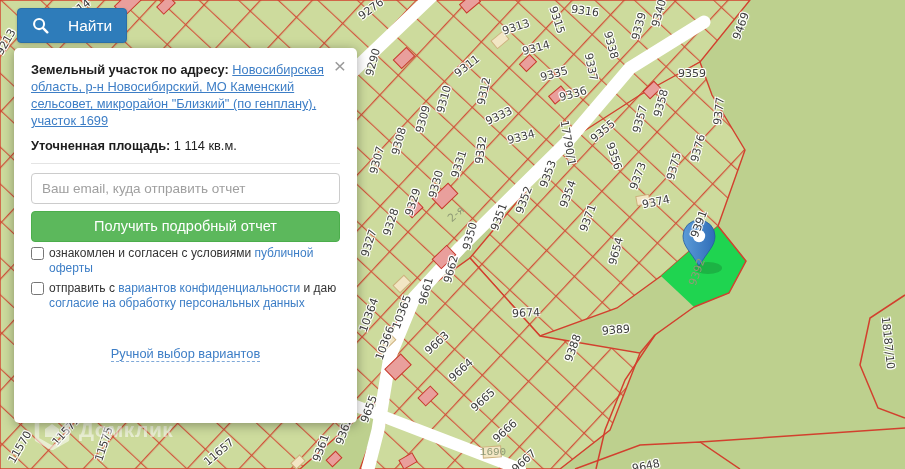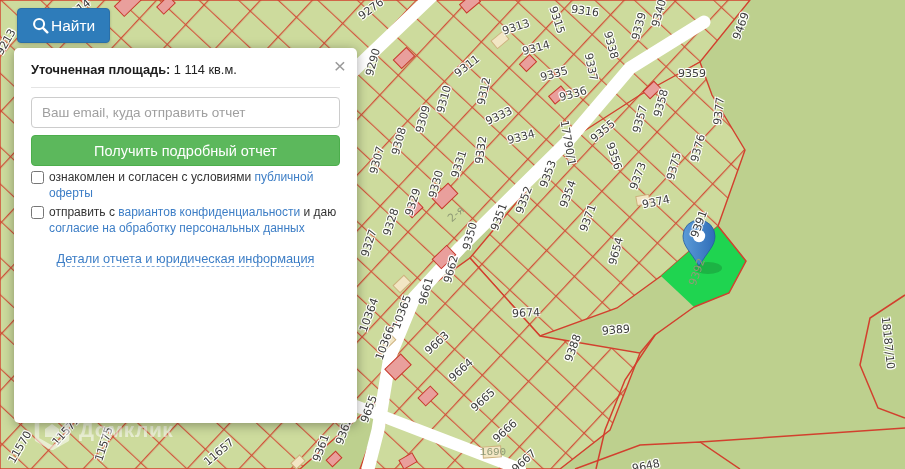--- a/index.html
+++ b/index.html
@@ -16,21 +16,21 @@
   .watermark{position:absolute;left:33px;top:410px;z-index:2;display:flex;align-items:center;
              gap:8px;opacity:.55;pointer-events:none;}
   .watermark .wm-text{color:#fff;font-size:21px;font-weight:700;letter-spacing:.5px;}
   
   .search-wrap{position:absolute;left:12px;top:8px;z-index:11;display:flex;}
   .search-input{width:380px;height:33px;border:1px solid #c9c9c9;border-radius:4px;
                 padding:0 12px;font-size:15px;color:#333;outline:none;
                 font-family:inherit;box-shadow:0 1px 3px rgba(0,0,0,.15);}
   .search-input::placeholder{color:#a2a2a2;}
   .search-btn{margin-left:5px;height:35px;padding:0 14px;background:#2e7cba;border:1px solid #2a6fa8;
-              border-radius:4px;color:#fff;font-size:15.5px;display:flex;align-items:center;gap:2px;
+              border-radius:4px;color:#fff;font-size:15.5px;display:flex;align-items:center;gap:19px;
               cursor:pointer;font-family:inherit;box-shadow:0 1px 3px rgba(0,0,0,.2);}
   
   .panel{position:absolute;left:14px;top:48px;width:343px;height:375px;background:#fff;z-index:10;
          border-radius:5px;box-shadow:0 2px 12px rgba(0,0,0,.35);box-sizing:border-box;
          padding:13px 17px 10px 17px;font-size:12.8px;color:#222;line-height:1.34;}
   .panel .row{margin-bottom:7px;}
   .panel b{color:#1d1d1d;}
   .panel a{color:#3d7ec6;text-decoration:none;cursor:pointer;}
   .panel a.u{text-decoration:underline;}
   .close-x{position:absolute;right:11px;top:7px;font-size:21px;color:#9a9a9a;cursor:pointer;
@@ -216,20 +216,24 @@
       </svg>
       <span>Найти</span>
     </button>
   </div>
 
   <div class="panel">
     <span class="close-x">×</span>
 
 
 
+    <div class="row">
+      <b>Земельный участок по адресу:</b>
+      <a class="u">Новосибирская область, р-н Новосибирский, МО Каменский сельсовет, микрорайон "Близкий" (по генплану), участок 1699</a>
+    </div>
 
     <div class="row">
       <b>Уточненная площадь:</b>
       <span>1 114 кв.м.</span>
     </div>
 
     <hr class="divider">
 
     <input class="email-input" type="text" placeholder="Ваш email, куда отправить отчет" style="">
 
@@ -239,17 +243,18 @@
       <input type="checkbox" style="">
       <div><span>ознакомлен и согласен с условиями </span><a>публичной оферты</a></div>
     </div>
 
     <div class="cb-row">
       <input type="checkbox" style="">
       <div><span>отправить с </span><a>вариантов конфиденциальности</a><span> и даю </span><a>согласие на обработку персональных данных</a></div>
     </div>
 
     <div class="bottom-links">
-      <a>Детали отчета и юридическая информация</a><br>
+      <br>
+      <a>Ручной выбор вариантов</a>
     </div>
   </div>
 
 </div>
 
 </body></html>

